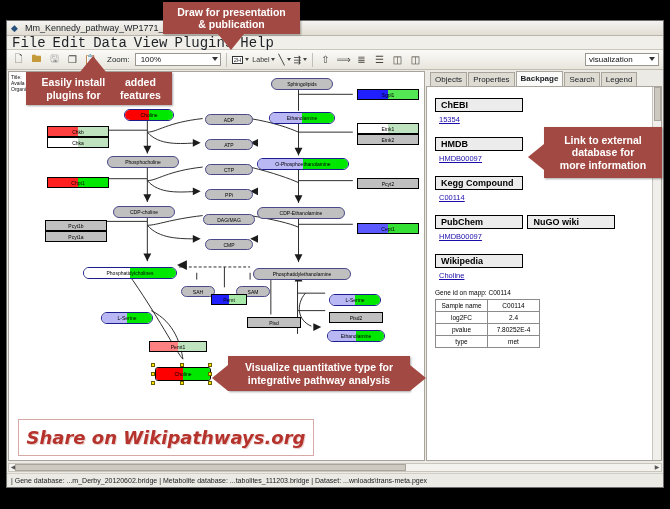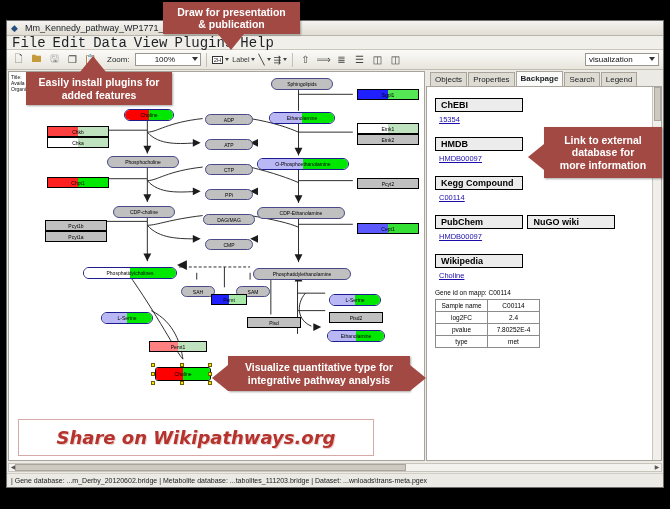--- a/index.html
+++ b/index.html
@@ -45,22 +45,22 @@
     border-bottom:1px solid #c0bcb2;
     display:flex; align-items:center; padding:0 4px; gap:3px;
     flex:0 0 auto; position:relative;
   }
   .tbtn {
     width:15px; height:15px; display:flex; align-items:center; justify-content:center;
     font-size:10px; color:#46423c;
   }
   .zoomlbl { font-size:8px; color:#23272c; margin:0 2px 0 6px; }
   .zoomsel {
-    width:66px; height:13px; background:#fff; border:1px solid #9a968e;
-    font-size:8px; color:#111; display:flex; align-items:center; padding-left:19px;
+    width:86px; height:13px; background:#fff; border:1px solid #9a968e;
+    font-size:8px; color:#111; display:flex; align-items:center; padding-left:5px;
     position:relative;
   }
   .zoomsel .arrow {
     position:absolute; right:2px; top:3px; width:0;height:0;
     border-left:3px solid transparent;border-right:3px solid transparent;border-top:4px solid #333;
   }
   .tsep { width:1px; height:14px; background:#c4c0b7; margin:0 2px; }
   .tdrop { font-size:7px; color:#333; display:flex; align-items:center; gap:2px; }
   .caret { width:0;height:0;border-left:2.5px solid transparent;border-right:2.5px solid transparent;border-top:3.5px solid #444; }
   .vissel {
@@ -149,21 +149,21 @@
   }
   .arrow-lt {
     position:absolute; width:0;height:0; z-index:40;
     border-top:13px solid transparent;border-bottom:13px solid transparent;border-right:16px solid #a34943;
   }
   .arrow-rt {
     position:absolute; width:0;height:0; z-index:40;
     border-top:13px solid transparent;border-bottom:13px solid transparent;border-left:16px solid #a34943;
   }
   .sharebox {
-    position:absolute; left:18px; top:419px; width:356px; height:37px;
+    position:absolute; left:18px; top:419px; width:296px; height:37px;
     background:#fff; border:1.5px solid #d6a9a6; z-index:45;
     display:flex; align-items:center; justify-content:center;
   }
   .sharebox span {
     font-family:"DejaVu Sans", sans-serif;
     font-style:italic; font-weight:bold; font-size:18px; color:#b5332c;
     text-shadow:1px 1px 0 #e8cfcd;
   }
 </style>
 </head>
@@ -561,21 +561,21 @@
     <span>| Gene database: ...m_Derby_20120602.bridge | Metabolite database: ...tabolites_111203.bridge | Dataset: ...wnloads\trans-meta.pgex</span>
   </div>
 </div>
 
 <div class="callout" style="left:163px;top:2px;width:137px;height:32px;flex-direction:column">
   <div>Draw for presentation</div>
   <div>&amp; publication</div>
 </div>
 <div class="arrow-dn" style="left:218px;top:34px"></div>
 
-<div class="callout" style="left:26px;top:72px;width:146px;height:33px;flex-direction:column">
+<div class="callout" style="left:26px;top:72px;width:146px;height:33px;flex-direction:row">
   <div>Easily install plugins for</div>
   <div>added features</div>
 </div>
 <div class="arrow-up" style="left:80px;top:56px"></div>
 
 <div class="callout" style="left:228px;top:356px;width:182px;height:35px;flex-direction:column">
   <div>Visualize quantitative type  for</div>
   <div>integrative pathway analysis</div>
 </div>
 <div class="arrow-lt" style="left:212px;top:365px"></div>

